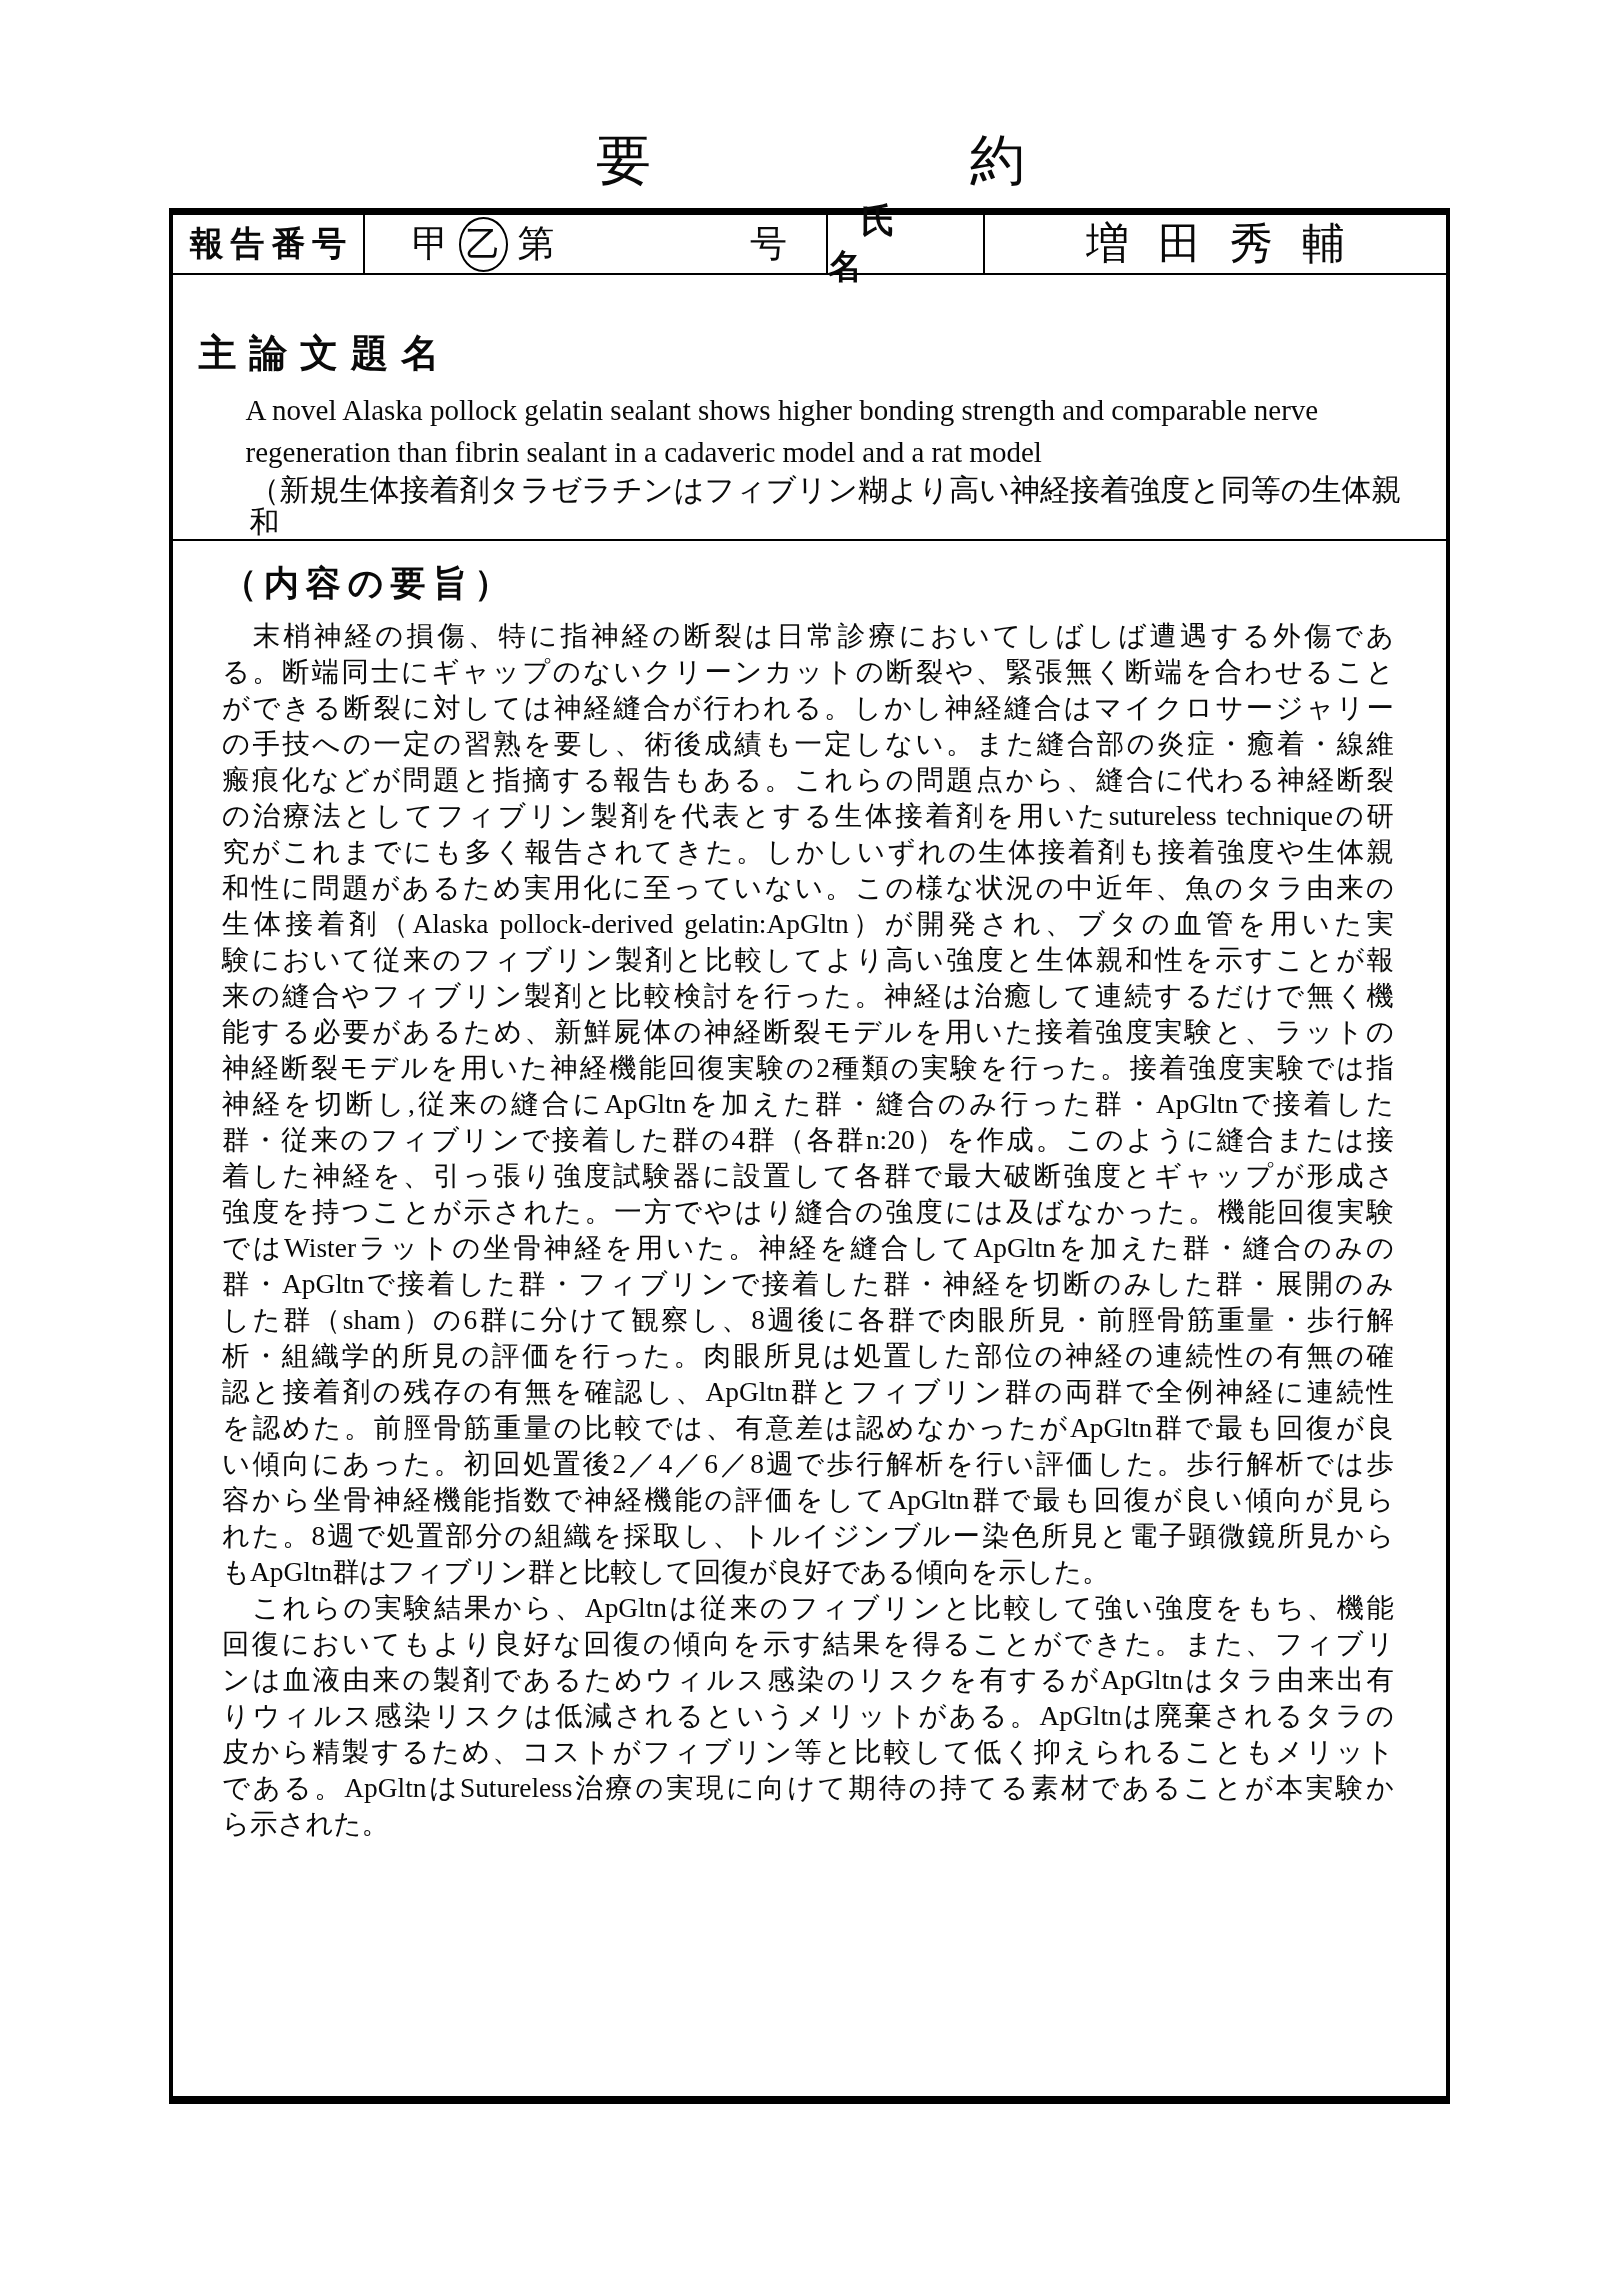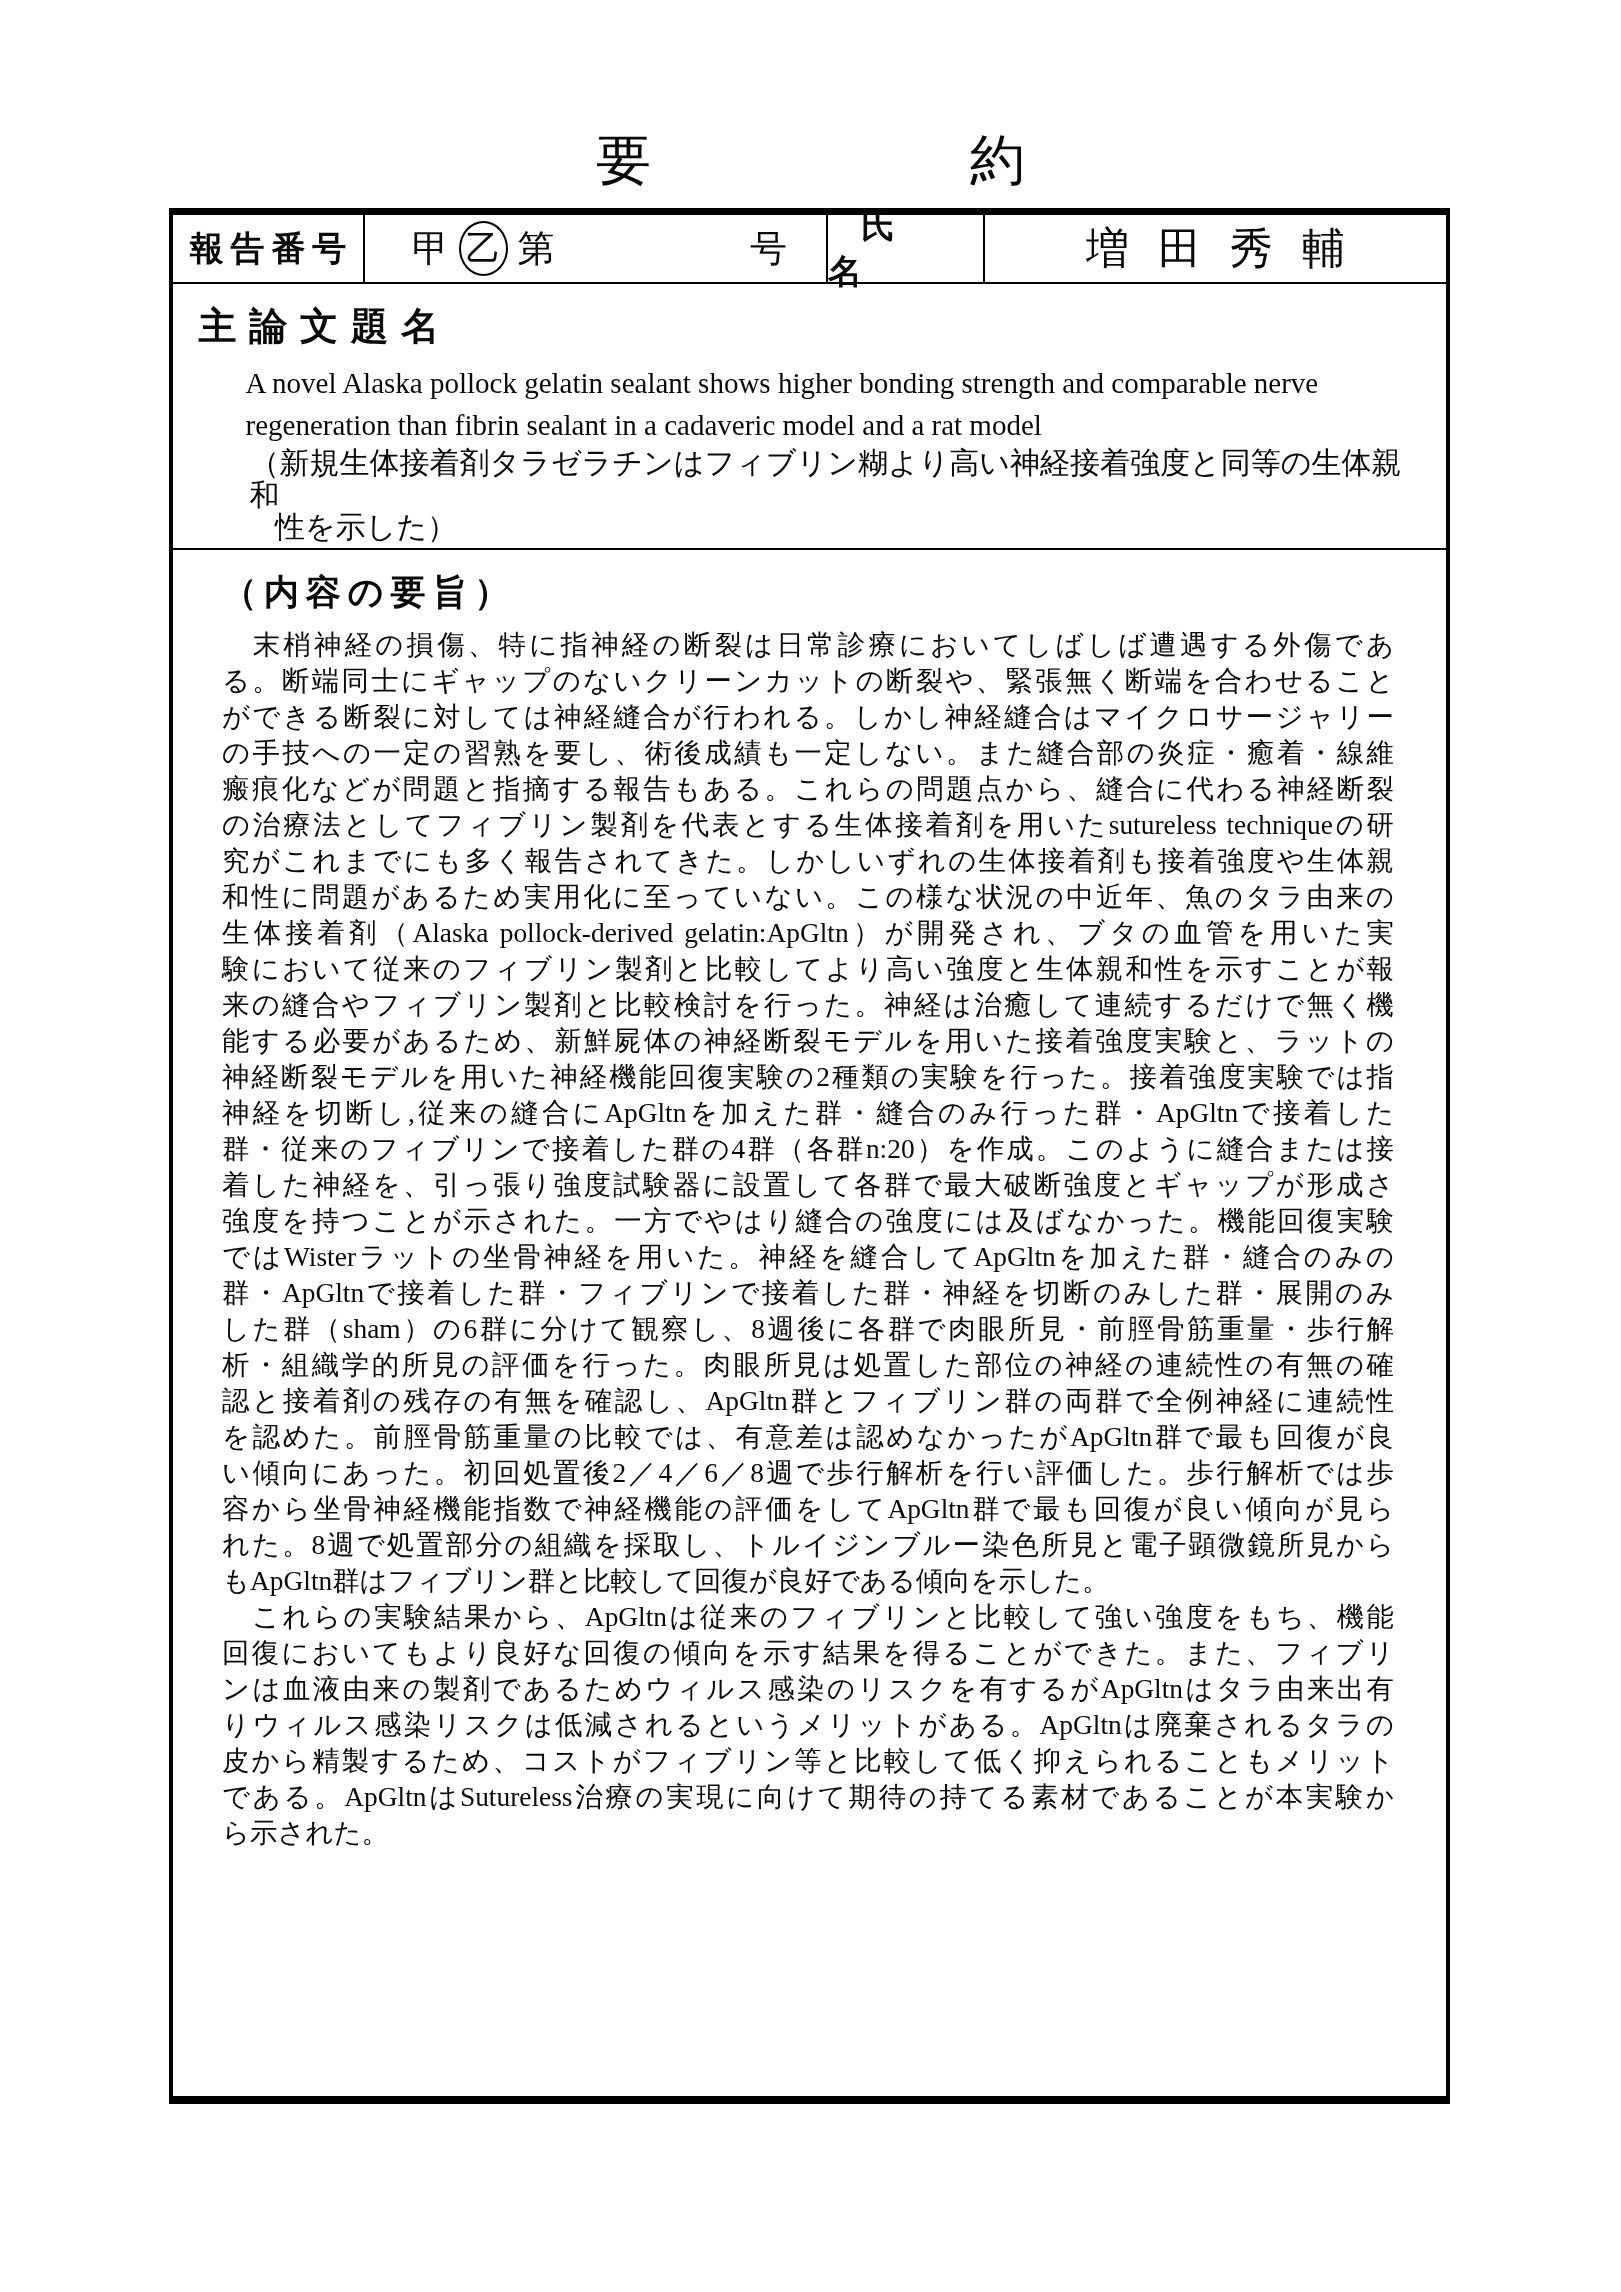--- a/index.html
+++ b/index.html
@@ -20,21 +20,21 @@
   }
   
   .main-box{
     position:absolute;left:169px;top:208px;
     width:1281px;height:1896px;box-sizing:border-box;
     border:4.9px solid #000;border-top-width:7.8px;border-bottom-width:8.8px;
     background:#fff;
   }
   
   .header-row{
-    display:flex;height:69px;box-sizing:border-box;
+    display:flex;height:60px;box-sizing:border-box;
     border-bottom:2px solid #000;
   }
   .cell{box-sizing:border-box;display:flex;align-items:center;}
   .cell-report-label{
     width:192px;border-right:2px solid #000;justify-content:center;
     font-family:"Liberation Sans", sans-serif;font-weight:bold;
     font-size:34px;letter-spacing:6.9px;text-indent:6.9px;
   }
   .cell-report-no{
     width:463px;border-right:2px solid #000;
@@ -57,21 +57,21 @@
     font-size:43px;letter-spacing:29px;text-indent:29px;
   }
   
   .title-section{
     box-sizing:border-box;height:266px;
     border-bottom:2px solid #000;
     padding:19.6px 45px 0 25.5px;overflow:hidden;
   }
   .section-label{
     font-family:"Liberation Sans", sans-serif;font-weight:bold;
-    font-size:38px;letter-spacing:12.7px;line-height:45px;
+    font-size:38px;letter-spacing:12.7px;line-height:45px;margin-top:36px;
   }
   .title-en{margin:13.7px 0 0 47px;font-size:29px;line-height:42px;width:1157px;}
   .title-jp{margin:1px 0 0 51px;font-size:30px;line-height:32px;width:1157px;}
   .title-jp .jp2{margin-left:25.5px;}
   
   .abstract-section{
     box-sizing:border-box;
     padding:19.6px 47px 0 49px;
   }
   .abstract-label{

